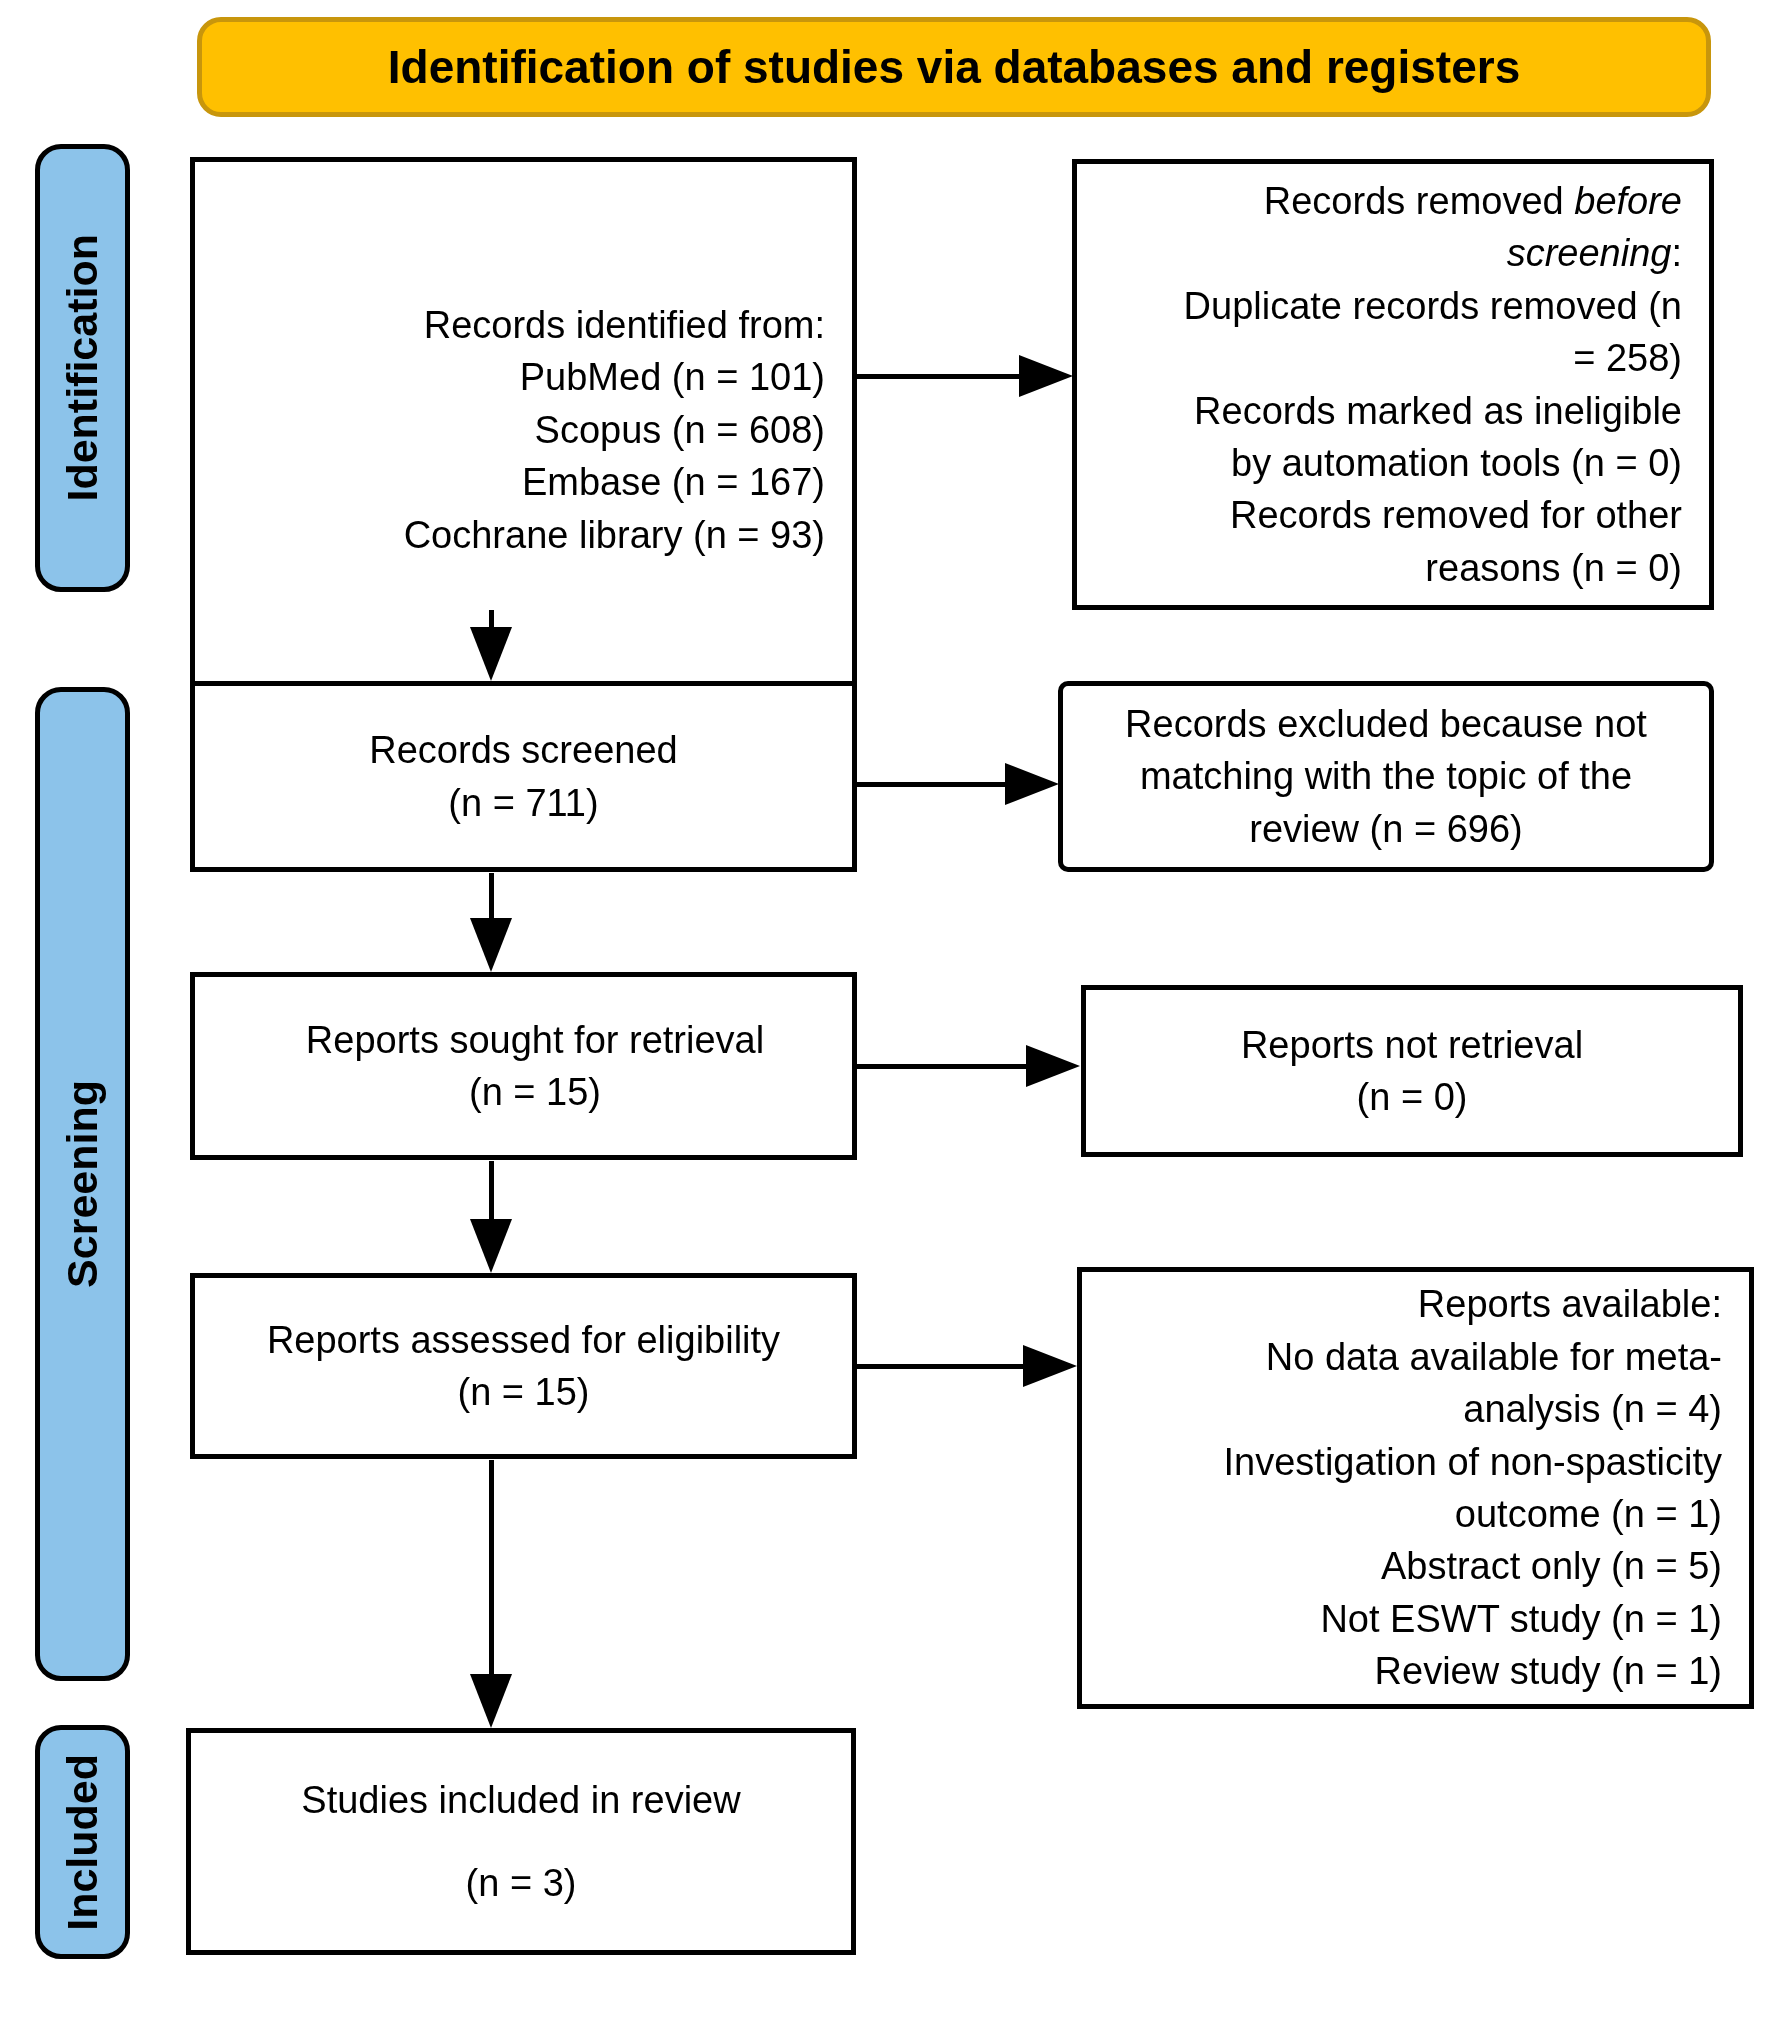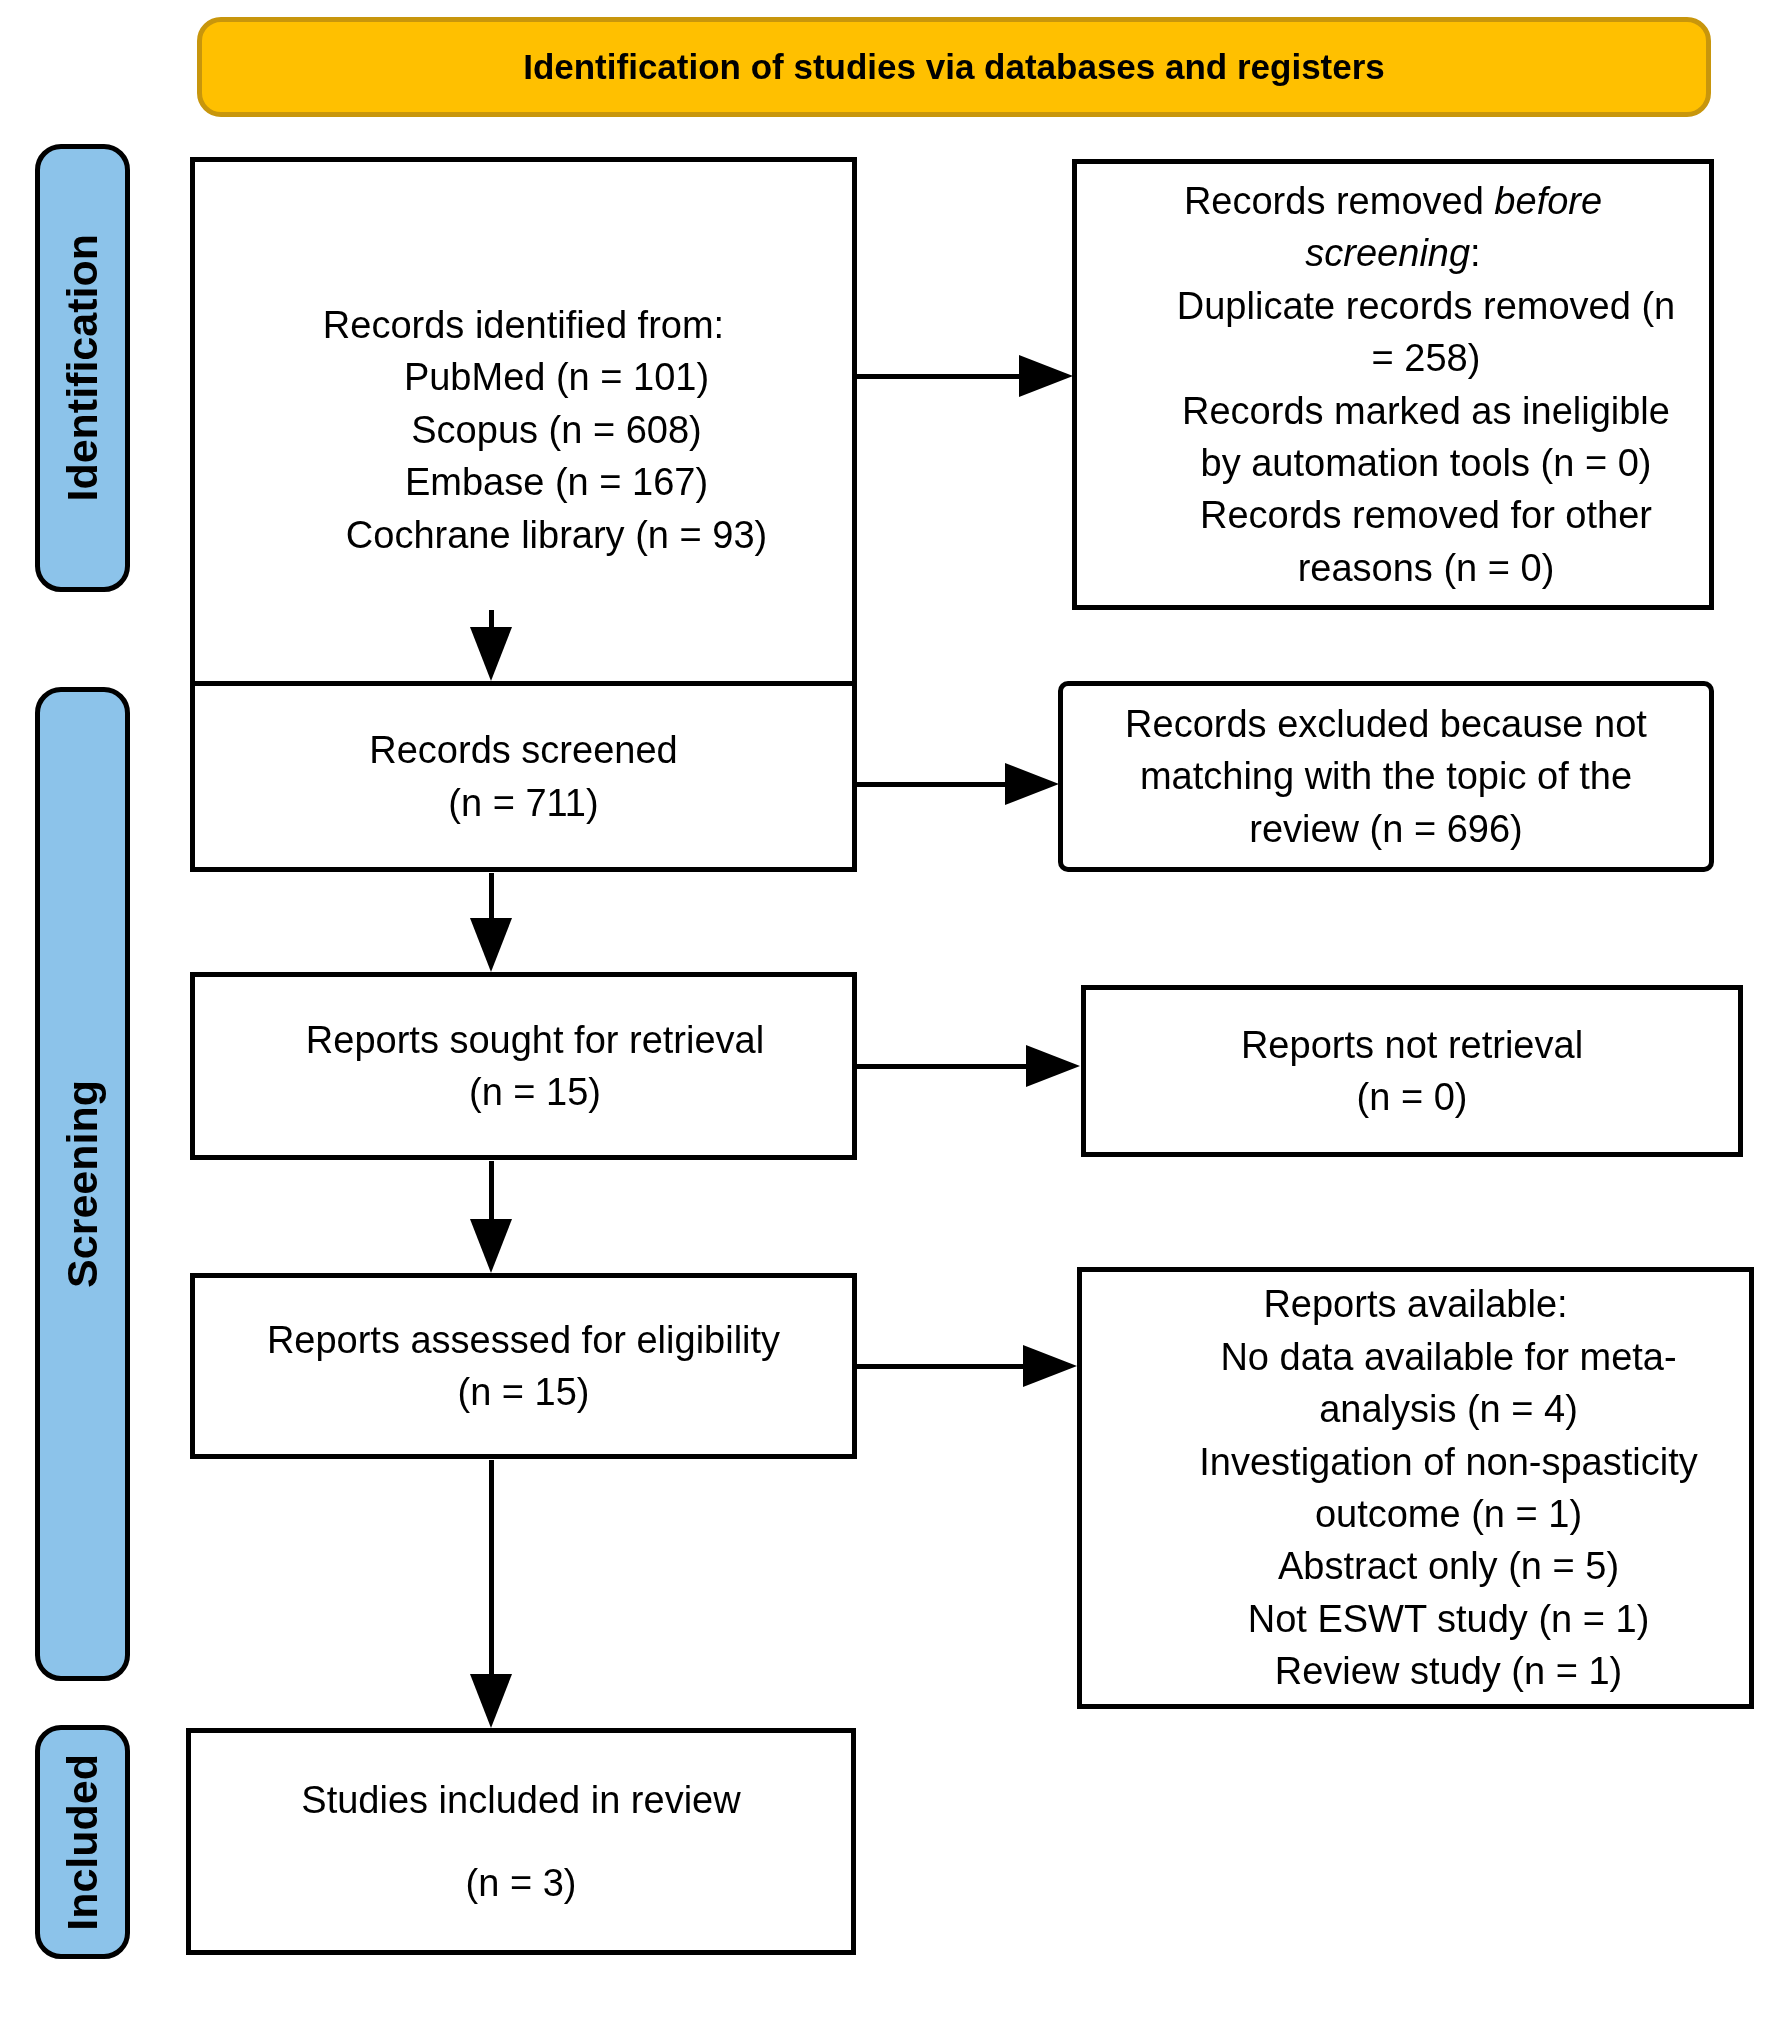--- a/index.html
+++ b/index.html
@@ -21,21 +21,21 @@
     overflow: hidden;
   }
   .banner {
     position: absolute;
     left: 197px; top: 17px; width: 1514px; height: 100px;
     box-sizing: border-box;
     background: var(--header-fill);
     border: 5.7px solid var(--header-border);
     border-radius: 24px;
     display: flex; align-items: center; justify-content: center;
-    font-size: 35px; font-weight: bold;
+    font-size: 46px; font-weight: bold;
   }
   .stage {
     position: absolute;
     left: 35px; width: 95px;
     box-sizing: border-box;
     background: var(--stage-fill);
     border: 5.7px solid var(--outline);
     border-radius: 26px;
     display: flex; align-items: center; justify-content: center;
   }
@@ -47,21 +47,21 @@
   }
   .box {
     position: absolute;
     box-sizing: border-box;
     background: var(--background);
     border: 5.7px solid var(--outline);
     font-size: 38px; line-height: 1.38;
     display: flex; flex-direction: column; justify-content: center;
   }
   .box.centered { text-align: center; align-items: center; }
-  .box.lefty { padding: 6px 27px; text-align: center; }
+  .box.lefty { padding: 6px 27px; text-align: right; }
   .indent { padding-left: 66px; }
   .it { font-style: italic; }
   .hline, .vline { position: absolute; background: var(--outline); }
   .head-right {
     position: absolute; width: 0; height: 0;
     border-top: 21px solid transparent;
     border-bottom: 21px solid transparent;
     border-left: 54px solid var(--outline);
   }
   .head-down {

